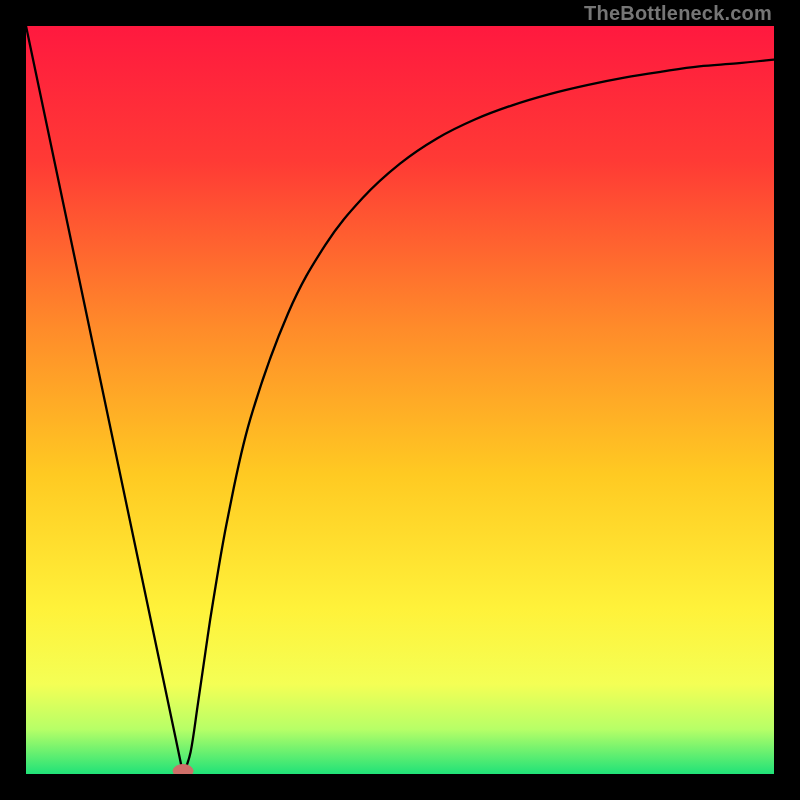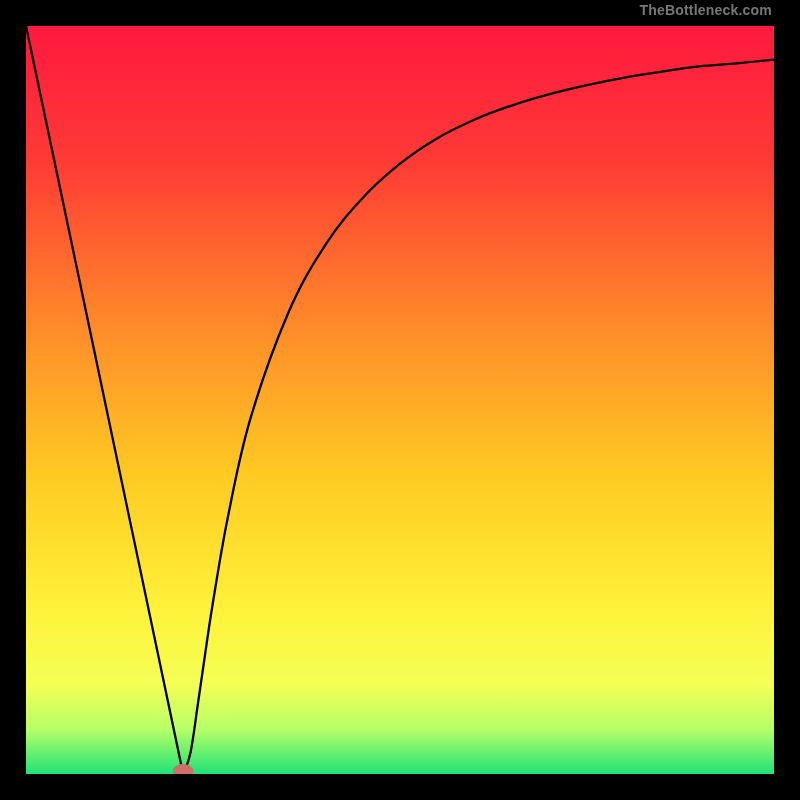--- a/index.html
+++ b/index.html
@@ -16,21 +16,21 @@
     top: 26px;
     width: 748px;
     height: 748px;
     background: #000;
   }
   .watermark {
     position: absolute;
     top: 2px;
     right: 28px;
     font-family: Arial, Helvetica, sans-serif;
-    font-size: 14px;
+    font-size: 20px;
     font-weight: 600;
     color: #767676;
     letter-spacing: 0.2px;
   }
   svg {
     display: block;
   }
 </style>
 </head>
 <body>

